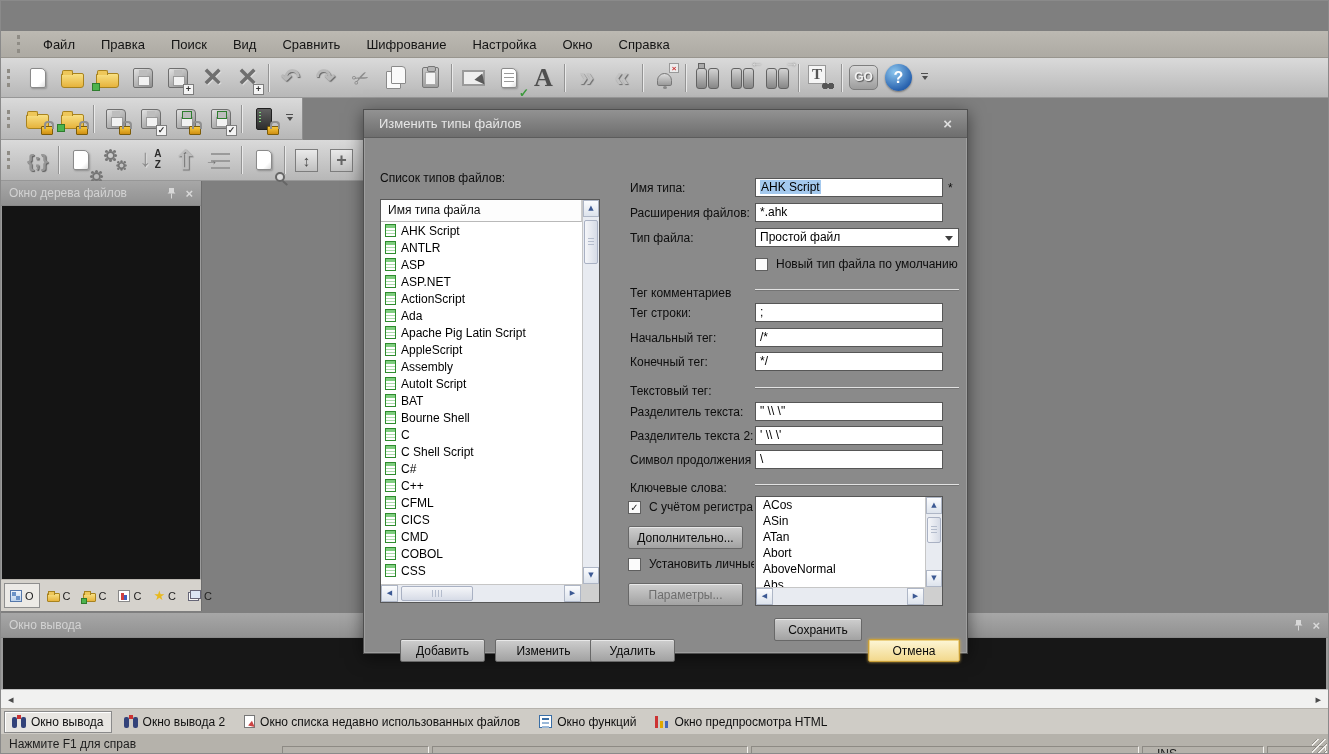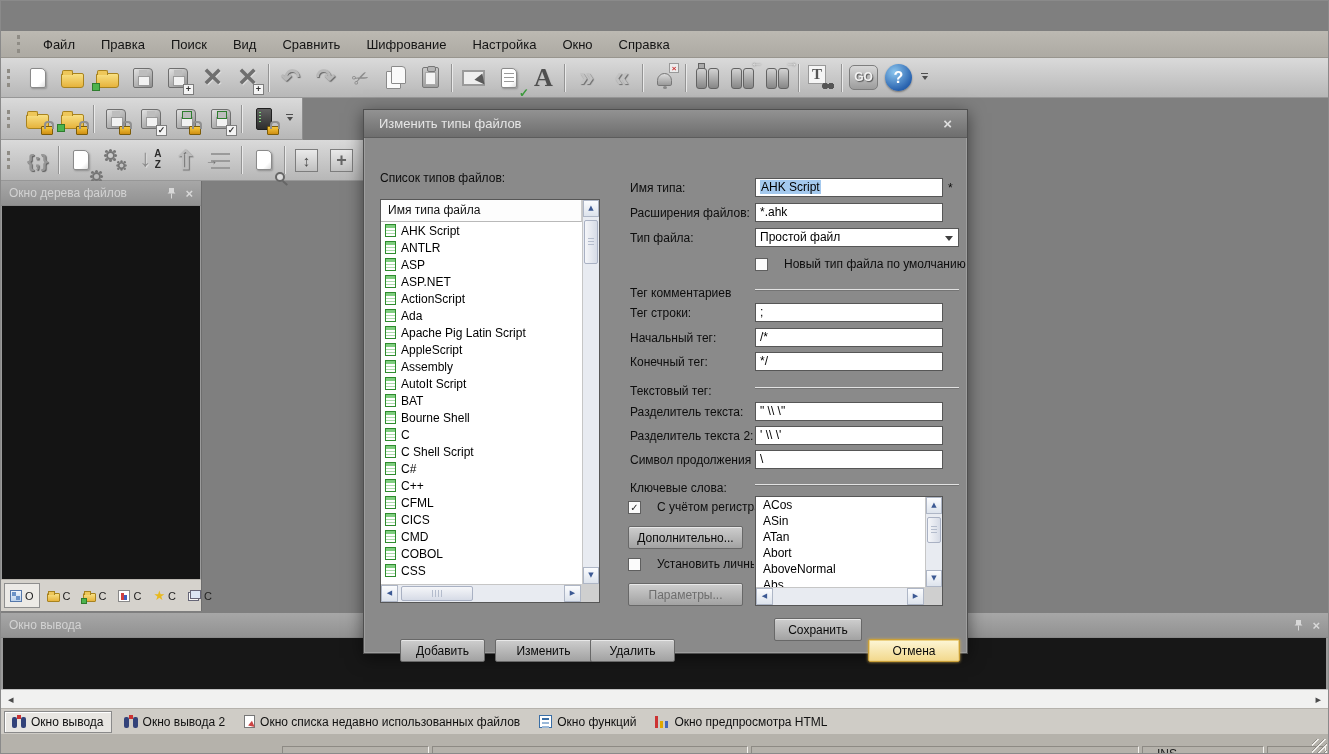--- a/index.html
+++ b/index.html
@@ -174,21 +174,21 @@
 .dialog{position:absolute;left:362px;top:108px;width:605px;height:545px;background:#8a8a8a;border:1px solid #4f4f4f;box-shadow:0 4px 16px rgba(0,0,0,.5),inset 0 0 0 1px #9e9e9e;z-index:20}
 .dlg-title{height:28px;background:linear-gradient(#929292,#6e6e6e);display:flex;align-items:center;padding:0 15px;color:#e6e6e6;font-size:13px;border-bottom:1px solid #5c5c5c}
 .dx{margin-left:auto;color:#dedede;font:bold 15px/15px "Liberation Sans",sans-serif}
 .dx::before{content:'×'}
 .dbody{position:absolute;left:0;top:28px;right:0;bottom:0}
 .dl{position:absolute;font-size:12px;color:#0d0d0d;height:19px;display:flex;align-items:center;white-space:nowrap}
 .din{position:absolute;height:19px;background:#fff;border:1px solid #565656;font-size:12px;line-height:17px;padding:0 4px;color:#000;white-space:nowrap;overflow:hidden}
 .sel{background:#a4c9ee;padding:0 1px}
 .dda{position:absolute;right:5px;top:7px;width:0;height:0;border:4px solid transparent;border-top:5px solid #3f3f3f}
 .gline{position:absolute;left:391px;width:204px;height:2px;border-top:1px solid #e2e2e2;border-bottom:1px solid #747474}
-.cb{position:absolute;display:flex;align-items:flex-end;gap:16px;font-size:12px;color:#0d0d0d;white-space:nowrap}
+.cb{position:absolute;display:flex;align-items:flex-end;gap:8px;font-size:12px;color:#0d0d0d;white-space:nowrap}
 .cbbox{width:13px;height:13px;background:#fbfbfb;border:1px solid #5f5f5f;flex:none;font:bold 10px/11px "DejaVu Sans",sans-serif;text-align:center;color:#2a2a2a}
 .cbbox.ck::before{content:'✓'}
 .btn{position:absolute;height:23px;background:linear-gradient(#cecece,#a2a2a2);border:1px solid #686868;border-radius:2px;font-size:12px;color:#0a0a0a;display:flex;align-items:center;justify-content:center;box-shadow:inset 0 1px 0 #e8e8e8}
 .btn.disabled{color:#6e6e6e}
 .btn.cancel{background:linear-gradient(#fdf6d6,#f2d88c);border:1px solid #c99f38;box-shadow:inset 0 0 0 1px #ecd184,0 0 3px #cfa94e}
 
 
 .flist{position:absolute;left:16px;top:61px;width:220px;height:404px;background:#fff;border:1px solid #565656}
 .fl-header{position:absolute;left:0;top:0;right:17px;height:22px;background:#fdfdfd;border-bottom:1px solid #b9b9b9;border-right:1px solid #ccc;font-size:12px;line-height:21px;padding-left:7px;color:#111}
 .fl-rows{position:absolute;left:0;top:22px;right:17px;bottom:18px;overflow:hidden}
@@ -483,20 +483,21 @@
         <i class="id-func"></i>
         <span>Окно функций</span>
       </span>
     <span class="dtab">
         <i class="id-html"></i>
         <span>Окно предпросмотра HTML</span>
       </span>
   </div>
 
   <div class="statusbar">
+    <span class="sb-label">Нажмите F1 для справ</span>
     <span class="scell" style="left:281px;width:147px"></span>
     <span class="scell" style="left:431px;width:316px"></span>
     <span class="scell" style="left:750px;width:388px"></span>
     <span class="scell" style="left:1141px;width:122px">INS</span>
     <span class="scell" style="left:1266px;width:59px"></span>
     <span class="sgrip"></span>
   </div>
 
   <div class="dialog">
     <div class="dlg-title">

